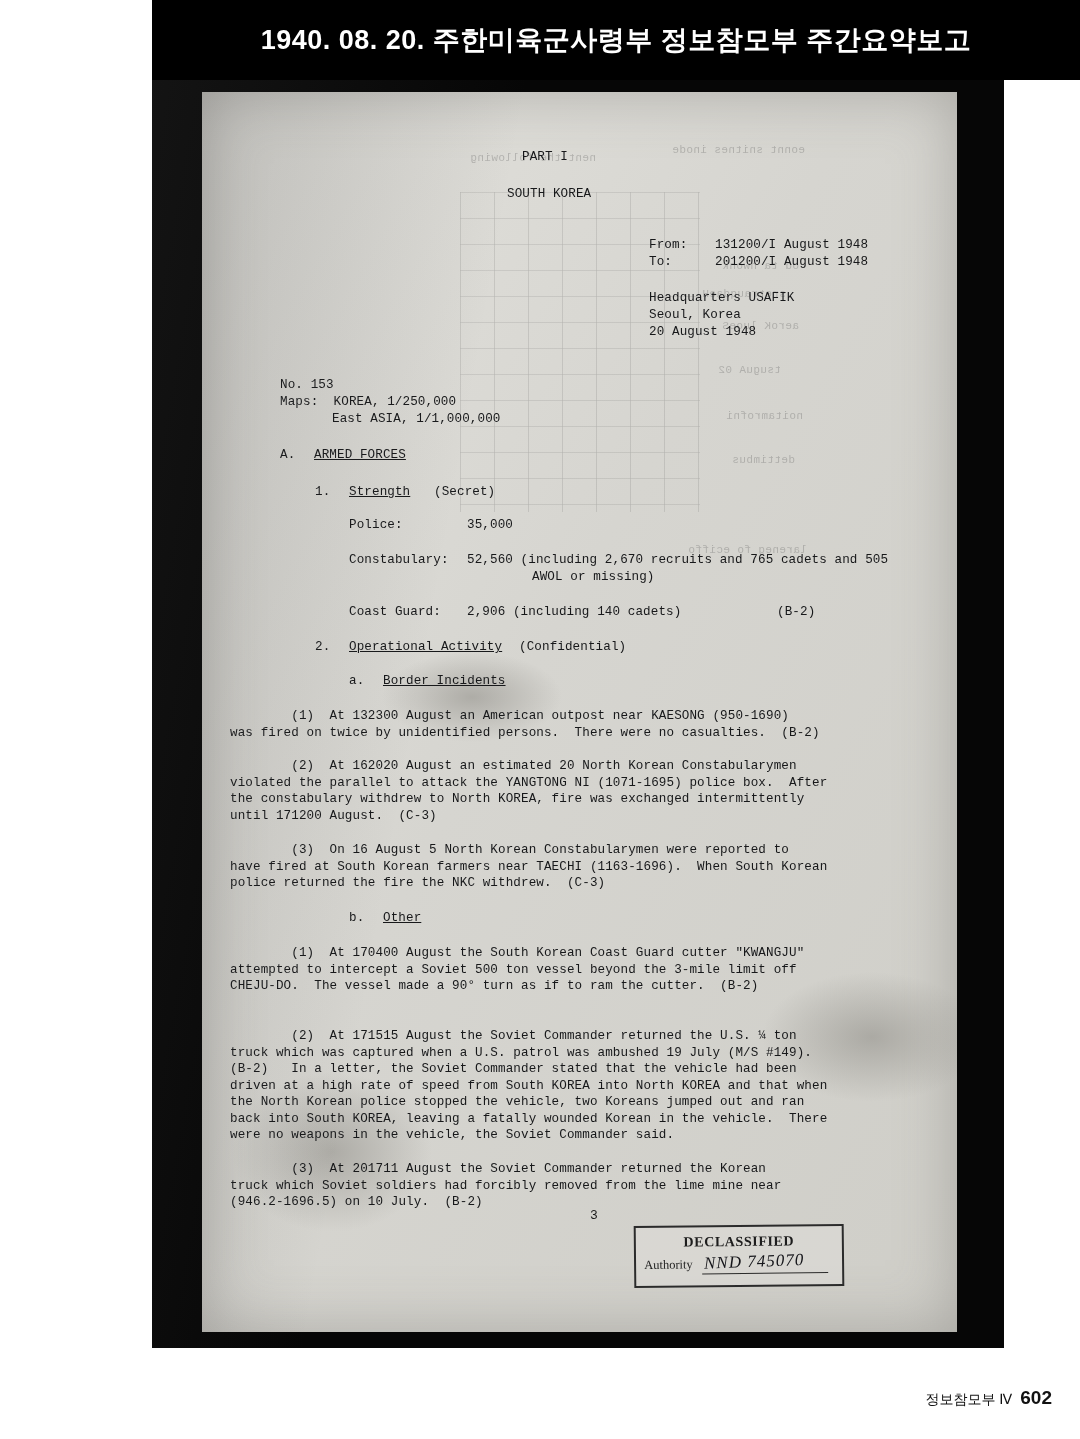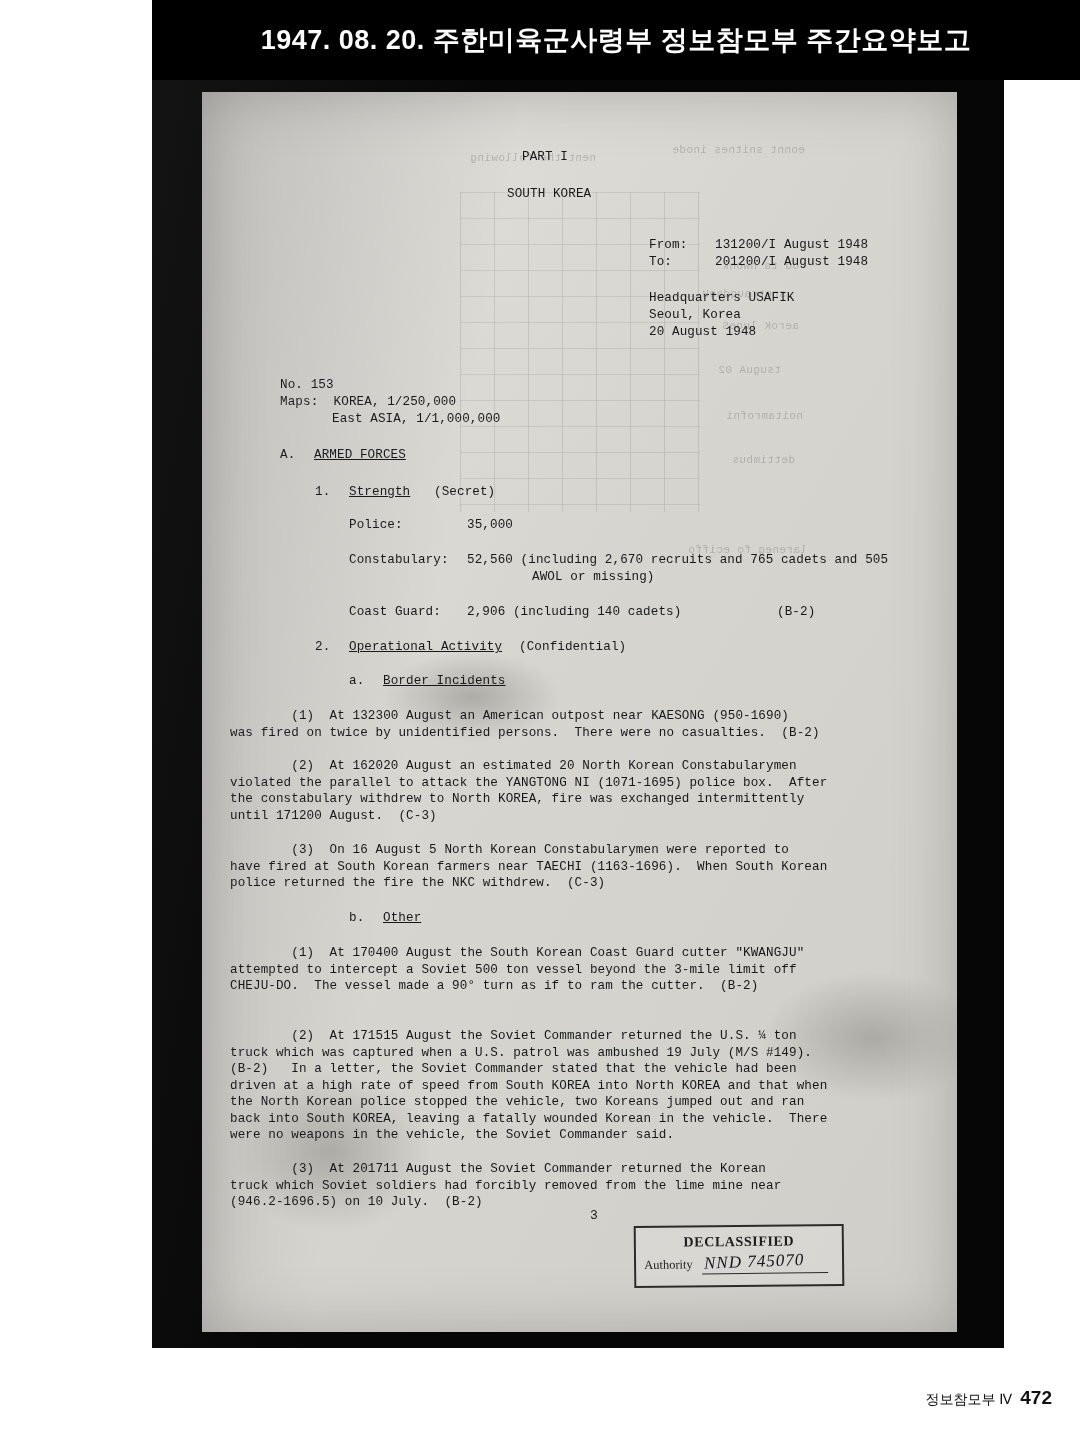--- a/index.html
+++ b/index.html
@@ -184,21 +184,21 @@
     gap: 8px;
     color: #111;
   }
   .footer-label { font-size: 14px; }
   .footer-page { font-size: 19px; font-weight: bold; }
 </style>
 </head>
 <body>
 
 <div class="header-banner">
-  <div class="header-title">1947. 08. 20. 주한미육군사령부 정보참모부 주간요약보고</div>
+  <div class="header-title">1940. 08. 20. 주한미육군사령부 정보참모부 주간요약보고</div>
 </div>
 
 <div class="scan-frame">
   <div class="paper">
 
     <div class="bleed-grid"></div>
     <div class="bleed" style="left:268px; top:60px;">nent the following</div>
     <div class="bleed" style="left:470px; top:52px;">eonnt snitnes inode</div>
     <div class="bleed" style="left:520px; top:168px;">od ta nwonk</div>
     <div class="bleed" style="left:500px; top:196px;">sretrauqdaeH</div>
@@ -290,14 +290,14 @@
       <div class="stamp-auth">Authority</div>
       <div class="stamp-hand">NND 745070</div>
       <div class="stamp-underline"></div>
     </div>
 
   </div>
 </div>
 
 <div class="footer">
   <span class="footer-label">정보참모부 Ⅳ</span>
-  <span class="footer-page">472</span>
+  <span class="footer-page">602</span>
 </div>
 
 </body></html>

